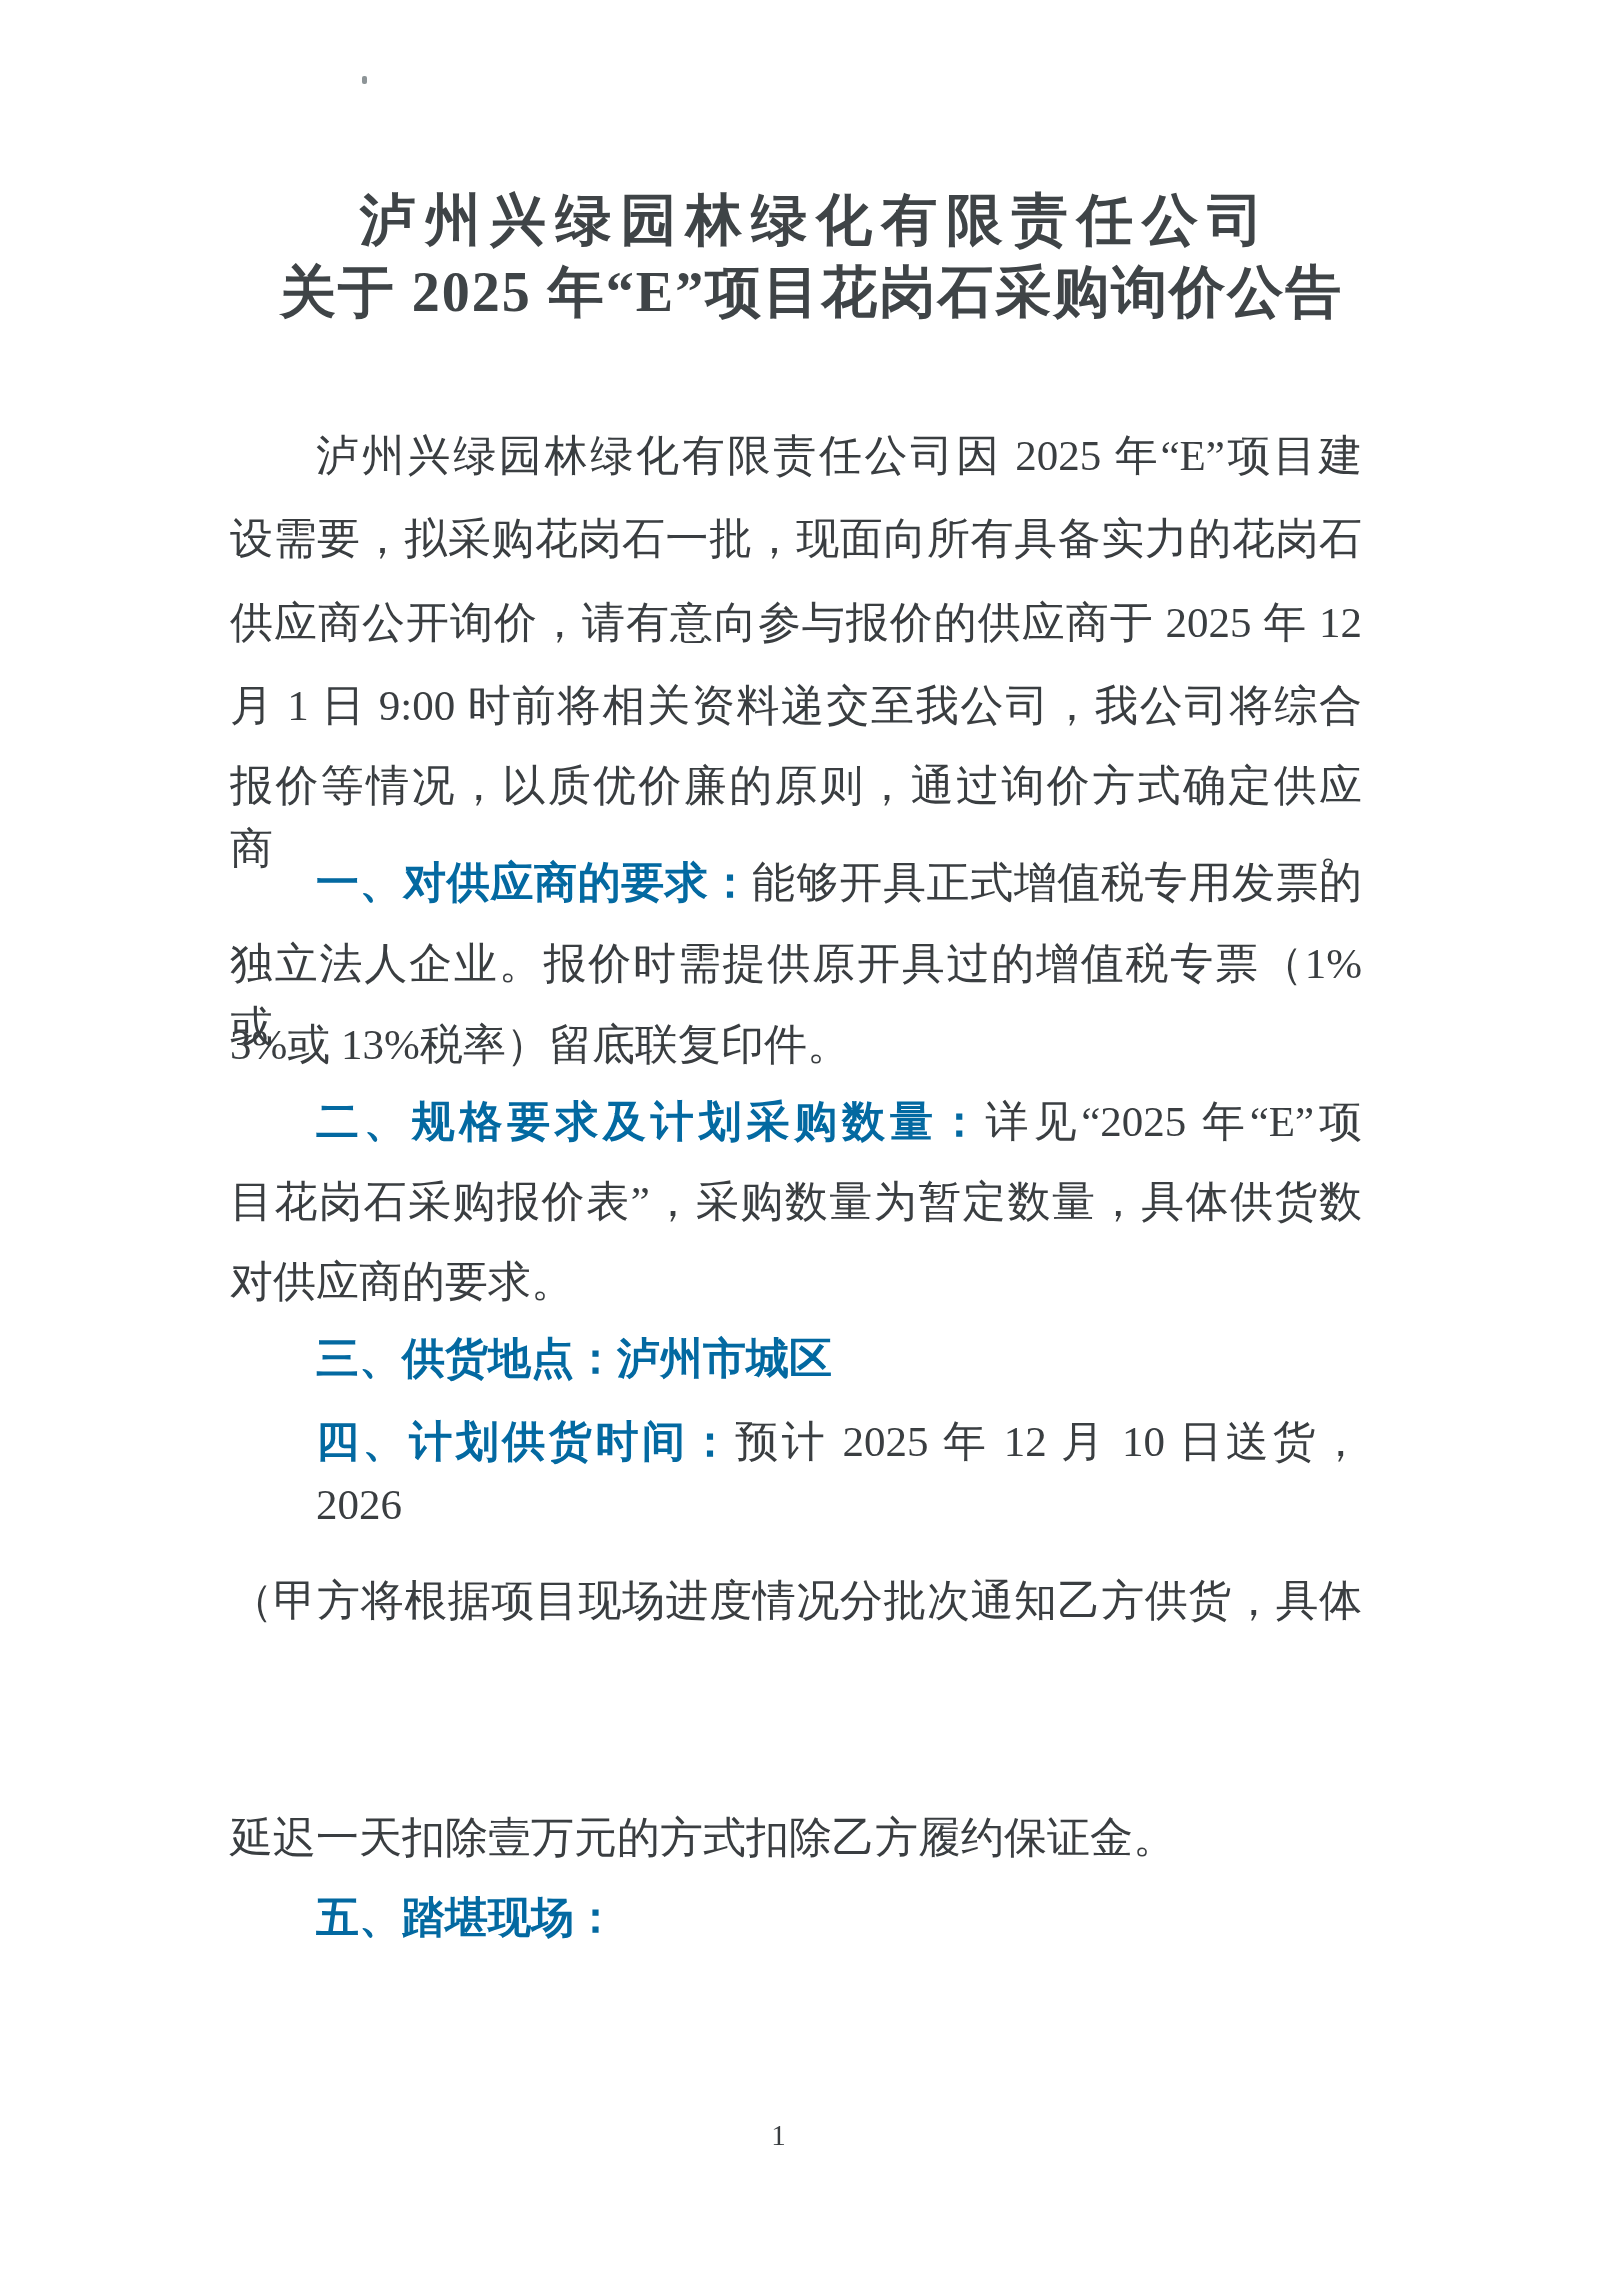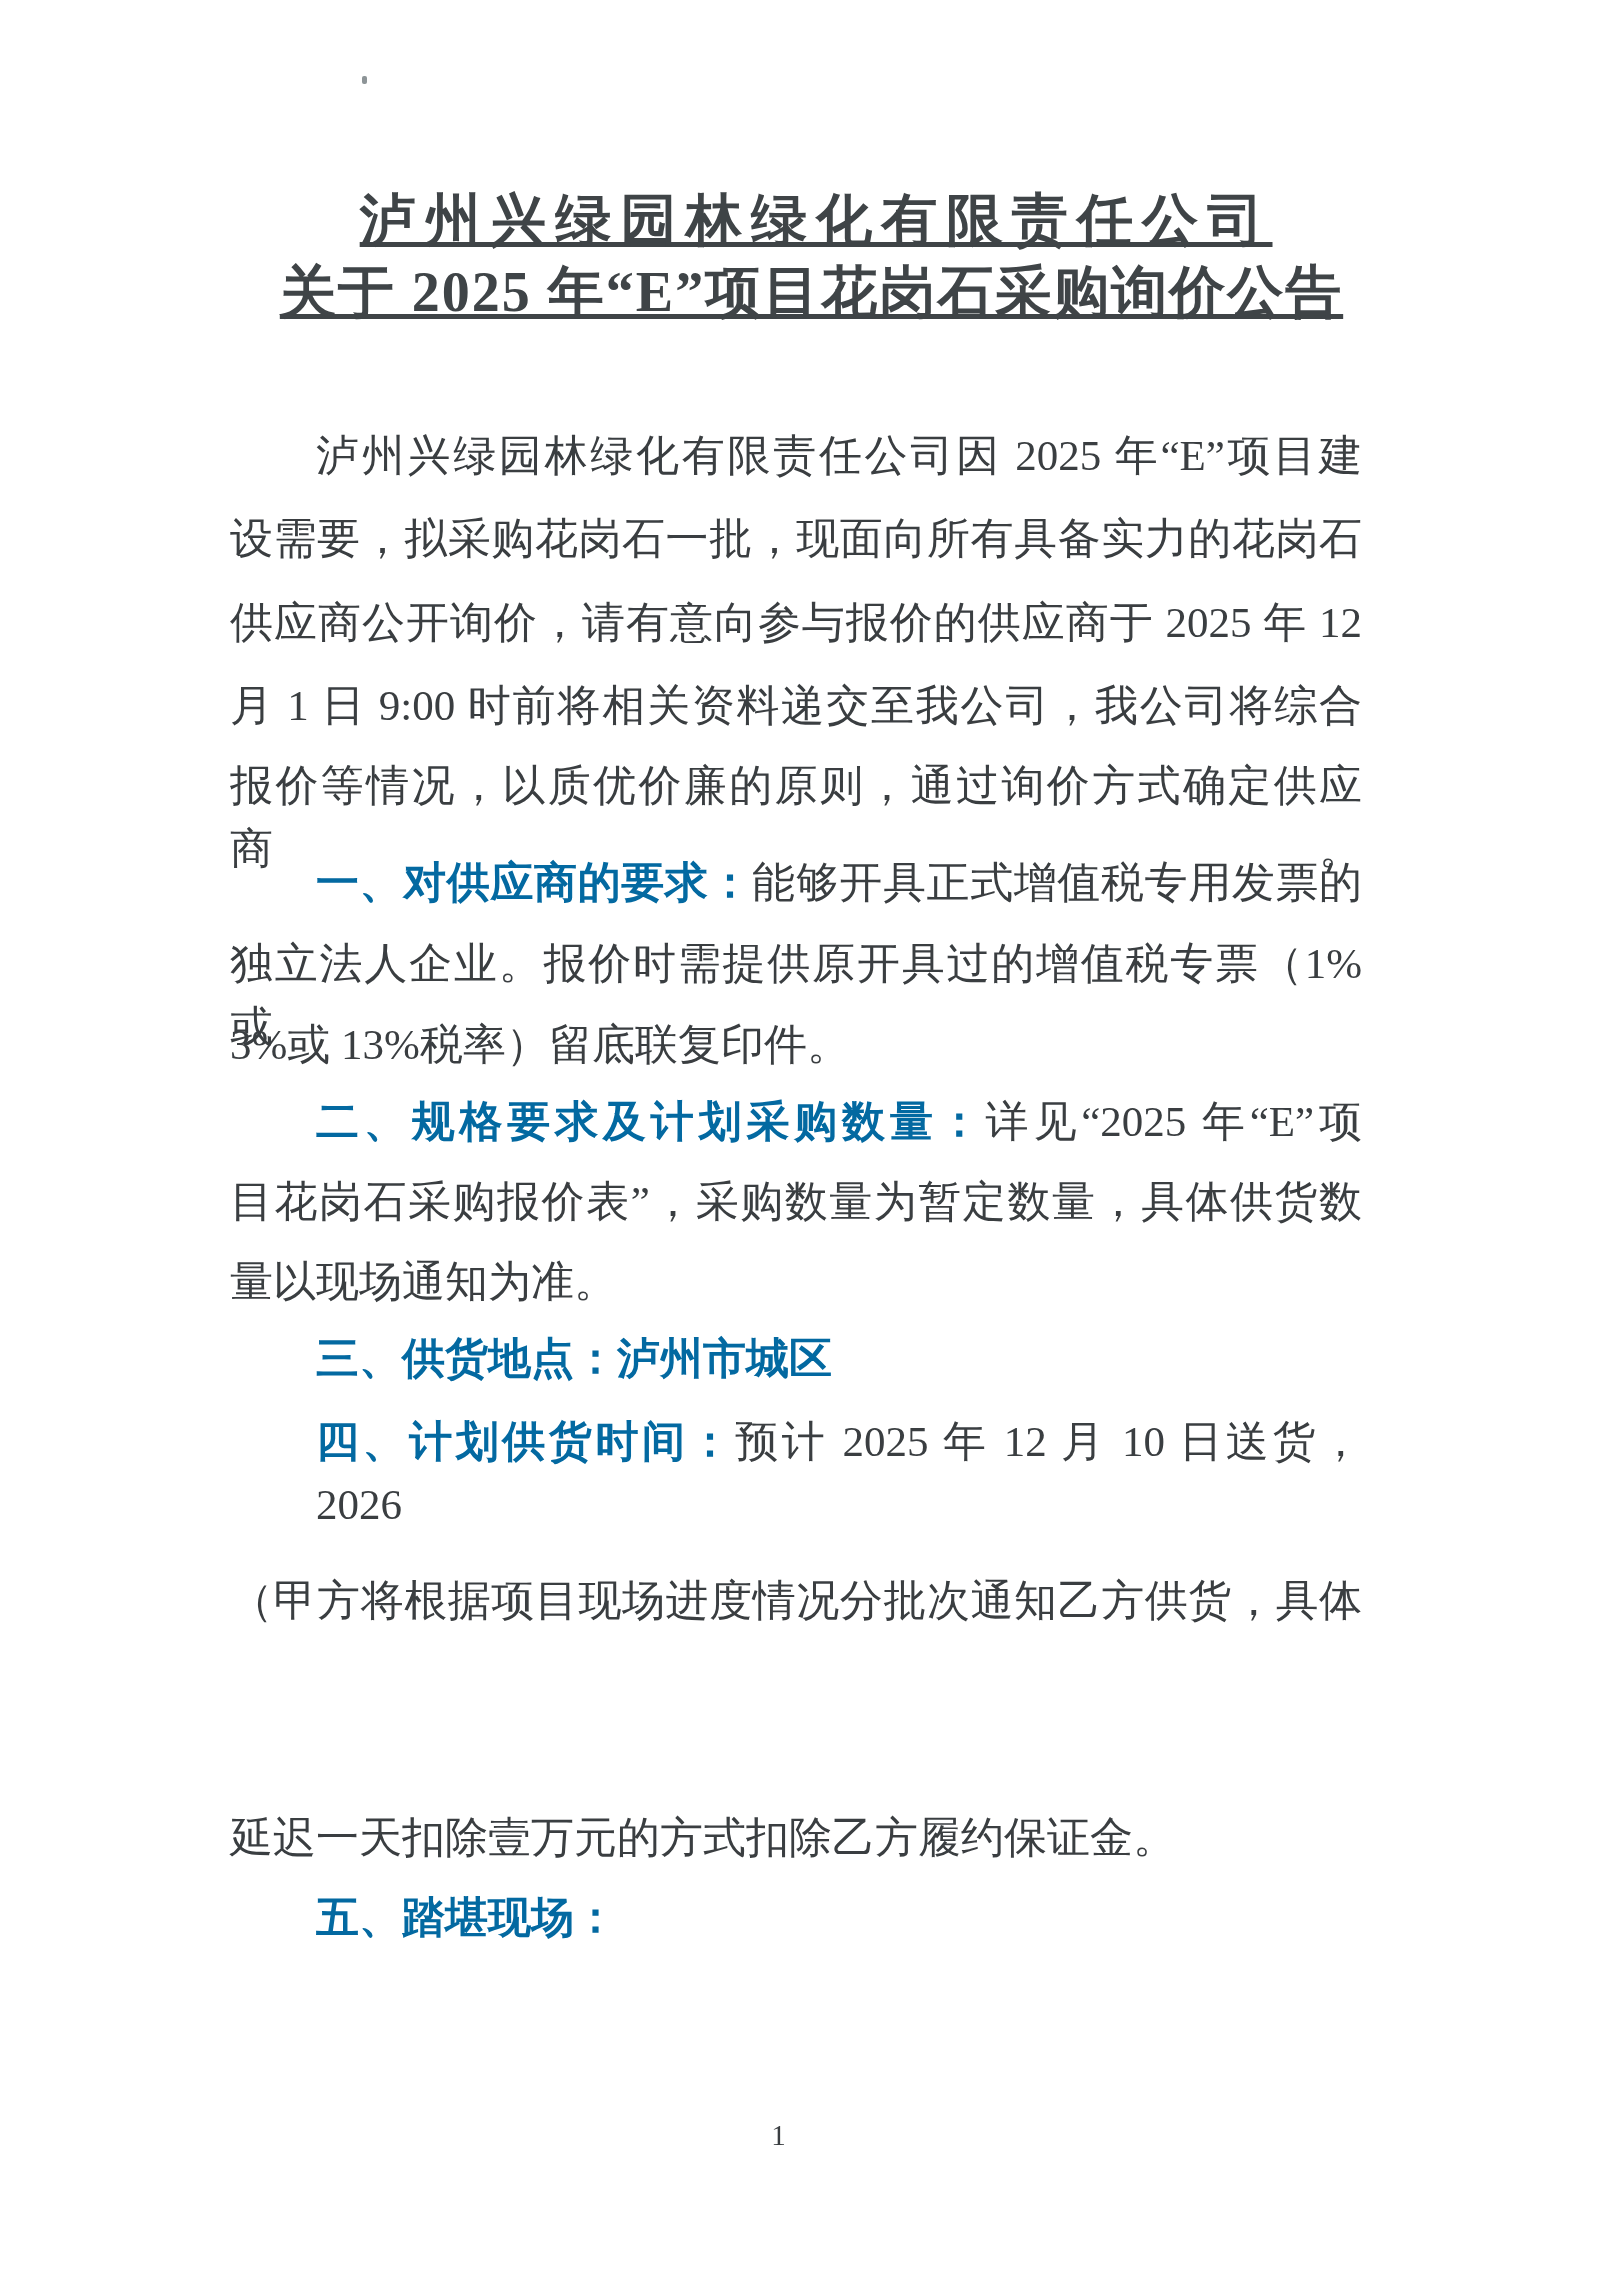--- a/index.html
+++ b/index.html
@@ -20,21 +20,20 @@
   .doc-title {
     position: absolute;
     left: 0;
     width: 1623px;
     text-align: center;
     font-weight: 700;
     font-size: 56px;
     line-height: 65px;
     color: #3f4447;
     white-space: nowrap;
-    text-decoration: underline;
   }
   .doc-title.t1 {
     top: 188px;
     letter-spacing: 9.2px;
     text-indent: 9.2px;
   }
   .doc-title.t2 {
     top: 260px;
     letter-spacing: 2px;
   }
@@ -92,21 +91,21 @@
   <div class="line indent justify" style="top:424px"><span class="bold-seg"></span><span>泸州兴绿园林绿化有限责任公司因 2025 年“E”项目建</span></div>
   <div class="line justify" style="top:507px"><span class="bold-seg"></span><span>设需要，拟采购花岗石一批，现面向所有具备实力的花岗石</span></div>
   <div class="line justify" style="top:591px"><span class="bold-seg"></span><span>供应商公开询价，请有意向参与报价的供应商于 2025 年 12</span></div>
   <div class="line justify" style="top:674px"><span class="bold-seg"></span><span>月 1 日 9:00 时前将相关资料递交至我公司，我公司将综合</span></div>
   <div class="line justify" style="top:754px"><span class="bold-seg"></span><span>报价等情况，以质优价廉的原则，通过询价方式确定供应商。</span></div>
   <div class="line indent justify" style="top:851px"><span class="bold-seg">一、对供应商的要求：</span><span>能够开具正式增值税专用发票的</span></div>
   <div class="line justify" style="top:932px"><span class="bold-seg"></span><span>独立法人企业。报价时需提供原开具过的增值税专票（1%或</span></div>
   <div class="line" style="top:1013px"><span class="bold-seg"></span><span>3%或 13%税率）留底联复印件。</span></div>
   <div class="line indent justify" style="top:1090px"><span class="bold-seg">二、规格要求及计划采购数量：</span><span>详见“2025 年“E”项</span></div>
   <div class="line justify" style="top:1170px"><span class="bold-seg"></span><span>目花岗石采购报价表”，采购数量为暂定数量，具体供货数</span></div>
-  <div class="line" style="top:1250px"><span class="bold-seg"></span><span>量以现场通知为准。</span></div>
+  <div class="line" style="top:1250px"><span class="bold-seg"></span><span>对供应商的要求。</span></div>
   <div class="line indent" style="top:1327px"><span class="bold-seg">三、供货地点：泸州市城区</span><span></span></div>
   <div class="line indent justify" style="top:1410px"><span class="bold-seg">四、计划供货时间：</span><span>预计 2025 年 12 月 10 日送货，2026</span></div>
   <div class="line justify" style="top:1569px"><span class="bold-seg"></span><span>（甲方将根据项目现场进度情况分批次通知乙方供货，具体</span></div>
   <div class="line indent" style="top:1886px"><span class="bold-seg">五、踏堪现场：</span><span></span></div>
   <div class="line" style="top:1806px"><span class="bold-seg"></span><span>延迟一天扣除壹万元的方式扣除乙方履约保证金。</span></div>
 
   <div class="page-number">1</div>
 
 </div>
 

